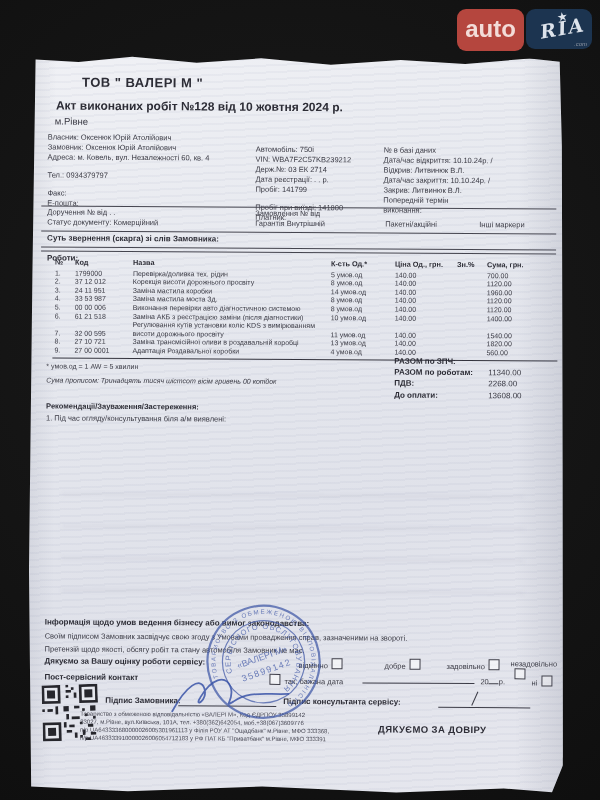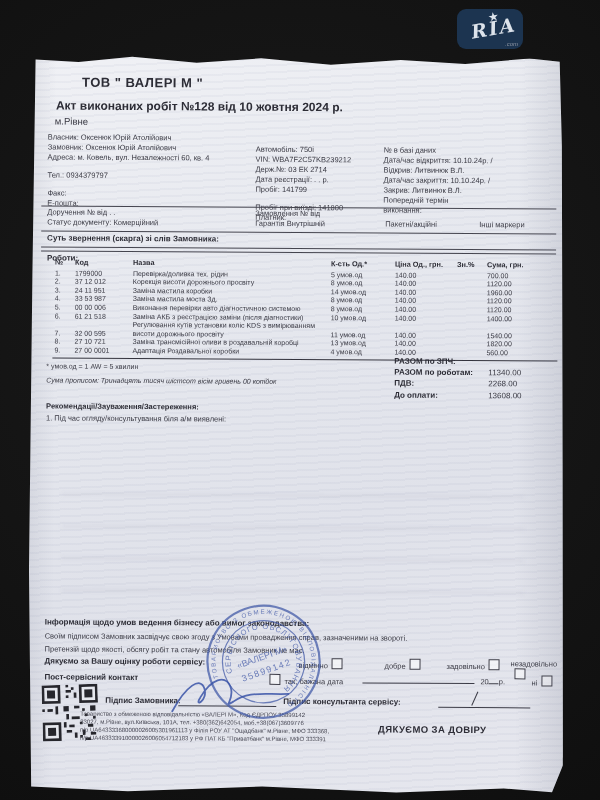--- a/index.html
+++ b/index.html
@@ -52,20 +52,23 @@
   .tend{border-top:1.6px solid #34343e;margin-top:2px;}
   .tot-label{position:absolute;left:366px;font-weight:bold;font-size:8px;color:#2d2d36;}
   .tot-val{position:absolute;left:460px;font-size:8px;}
   .opt{position:absolute;font-size:7.5px;}
   .sigmark{position:absolute;width:0;height:15px;border-left:1.4px solid #3a3a45;transform:rotate(24deg);}
 </style>
 </head>
 <body>
 
 <div class="logo">
+  <div class="logo-auto">
+      <span>auto</span>
+    </div>
   <div class="logo-ria">
     <span class="ria-star">★</span>
     <span class="ria-text">RIA</span>
     <span class="ria-tld">.com</span>
   </div>
 </div>
 
 <div class="paper">
 
   <div class="abs b fs13" style="left:52px;top:20px;">ТОВ " ВАЛЕРІ М "</div>

